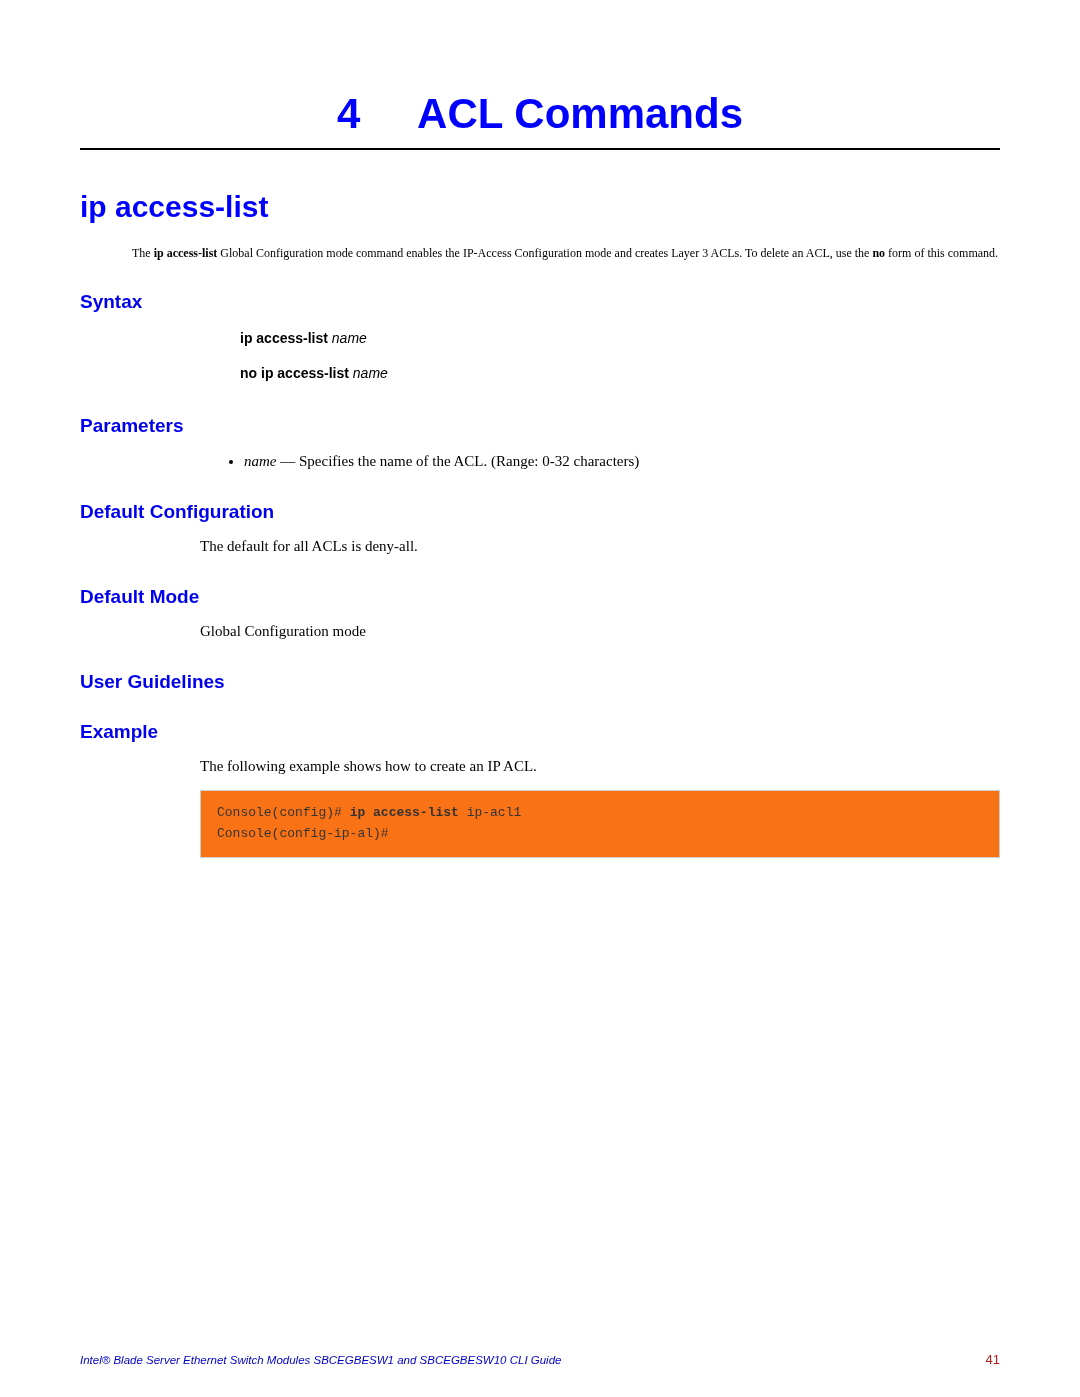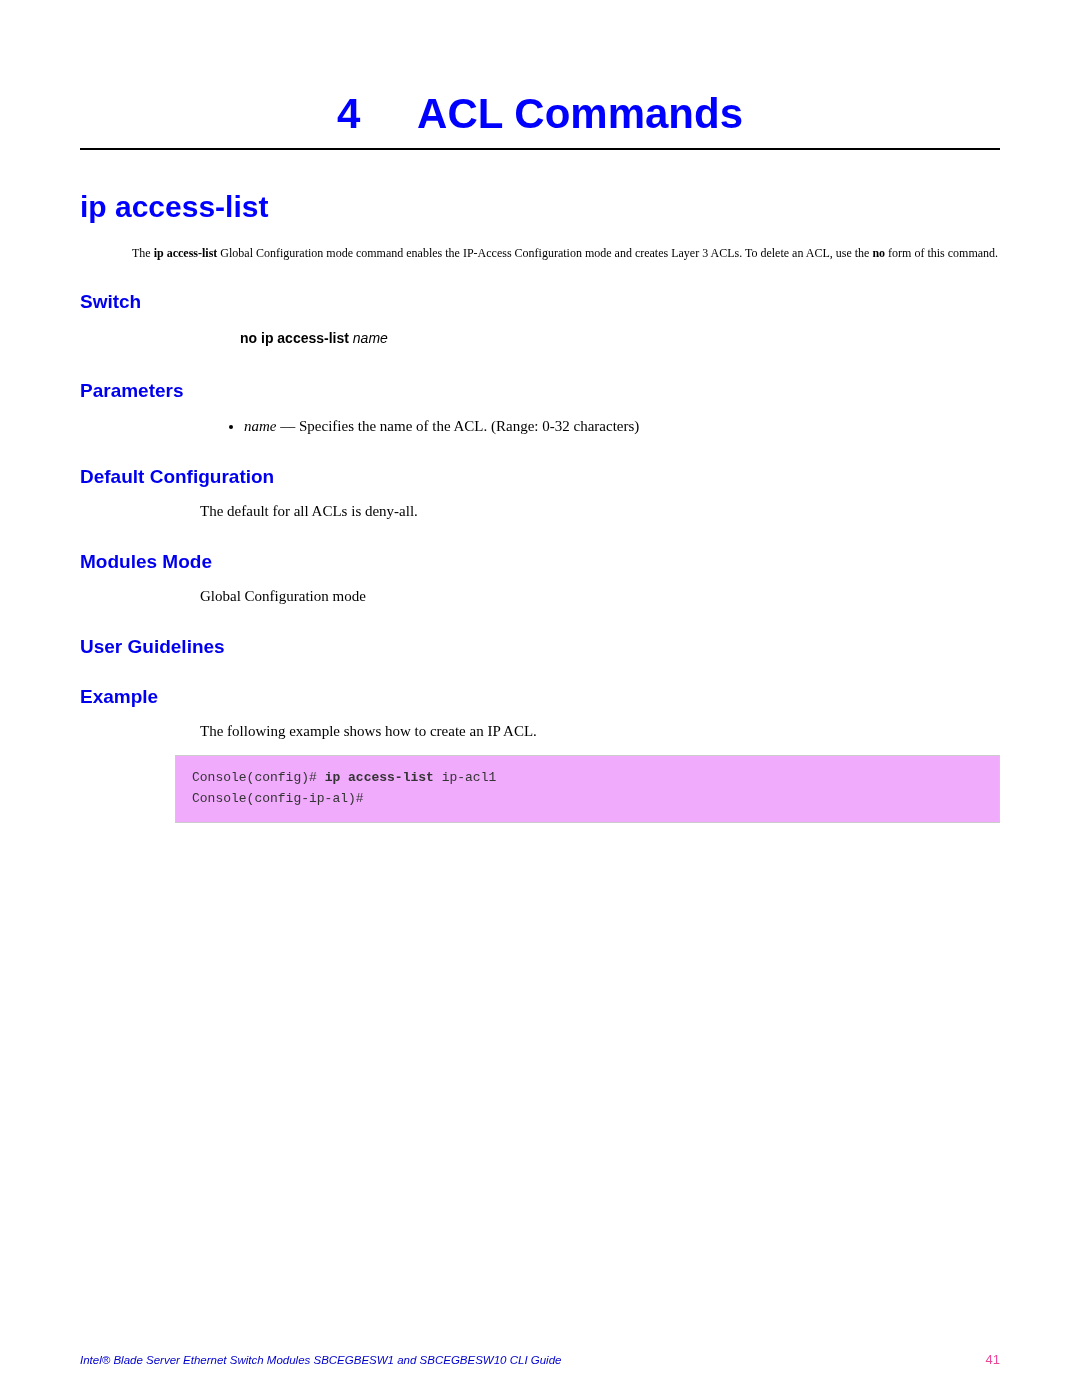--- a/index.html
+++ b/index.html
@@ -101,28 +101,28 @@
     }
 
     .body-text {
       margin-left: 120px;
       margin-bottom: 12px;
       line-height: 1.55;
       font-size: 15px;
     }
 
     .code-block {
-      margin-left: 95px;
+      margin-left: 120px;
       margin-top: 12px;
       border: 1px solid #ccc;
       padding: 12px 16px;
       font-family: 'Courier New', Courier, monospace;
       font-size: 13px;
       color: #333;
-      background: #f0abfc;
+      background: #f97316;
       line-height: 1.6;
     }
 
     .code-block .code-bold {
       font-weight: bold;
     }
 
     .page-footer {
       position: absolute;
       bottom: 30px;
@@ -138,58 +138,61 @@
     .footer-text {
       font-style: italic;
       color: #0000cc;
       font-family: Arial, Helvetica, sans-serif;
       font-size: 11.5px;
     }
 
     .footer-page {
       font-family: Arial, Helvetica, sans-serif;
       font-size: 13px;
-      color: #ec4899;
+      color: #b91c1c;
     }
   </style>
 </head>
 <body>
 
 <div class="page">
 
   <h1 class="chapter-title">
     <span>4</span>
     &nbsp;&nbsp;&nbsp;
     <span>ACL Commands</span>
   </h1>
   <hr class="chapter-rule">
 
   <h2 class="section-title">ip access-list</h2>
 
   <p class="description">
     The <span class="bold">ip access-list</span> Global Configuration mode command enables the IP-Access Configuration mode and creates Layer 3 ACLs. To delete an ACL, use the <span class="bold">no</span> form of this command.
   </p>
 
-  <h3 class="subsection-title">Switch</h3>
+  <h3 class="subsection-title">Syntax</h3>
+  <div class="syntax-block">
+    <span class="cmd-bold">ip access-list </span><span class="cmd-italic">name</span>
+  </div>
   <div class="syntax-block">
     <span class="cmd-bold">no ip access-list </span><span class="cmd-italic">name</span>
   </div>
 
   <h3 class="subsection-title">Parameters</h3>
   <ul class="param-list">
     <li>
       <span class="italic">name</span>
       <span> — Specifies the name of the ACL. (Range: 0-32 characters)</span>
     </li>
   </ul>
 
   <h3 class="subsection-title">Default Configuration</h3>
   <p class="body-text">The default for all ACLs is deny-all.</p>
 
-  <h3 class="subsection-title">Modules Mode</h3>
+  <h3 class="subsection-title">Default Mode</h3>
   <p class="body-text">Global Configuration mode</p>
 
   <h3 class="subsection-title">User Guidelines</h3>
 
   <h3 class="subsection-title">Example</h3>
   <p class="body-text">The following example shows how to create an IP ACL.</p>
   <div class="code-block">
     <div>
       <span>Console(config)# </span><span class="code-bold">ip access-list</span><span> ip-acl1</span>
     </div>

